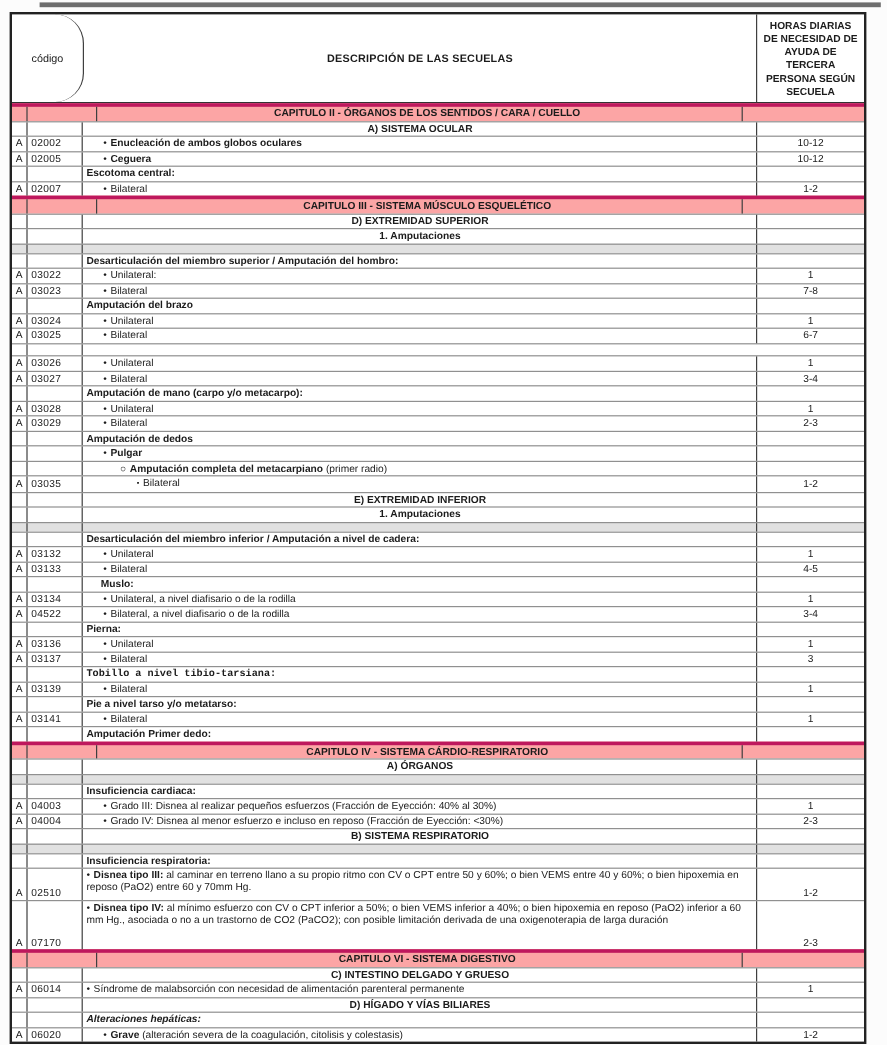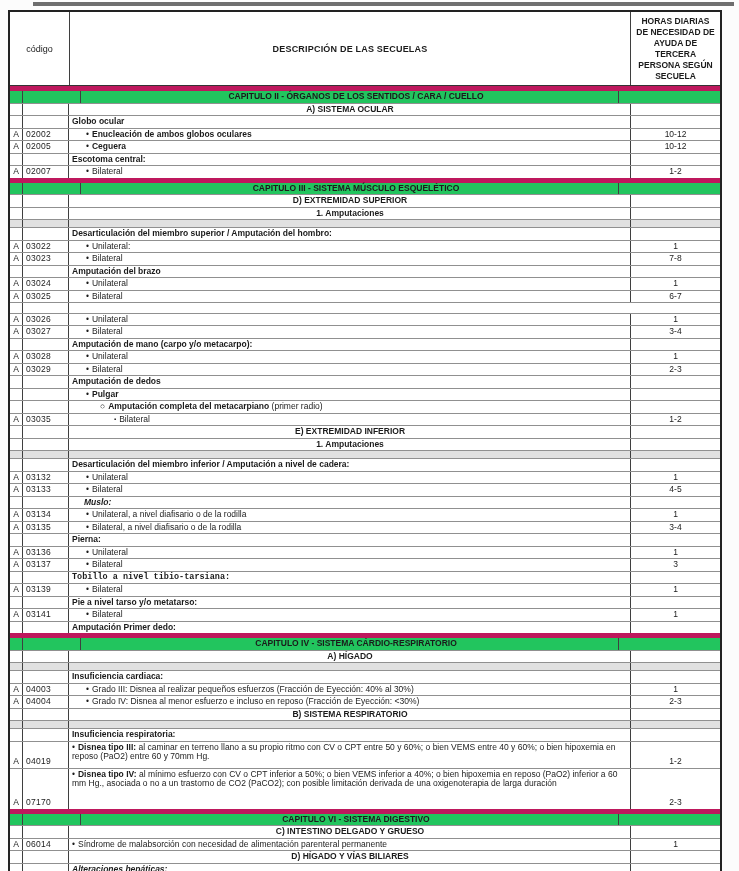--- a/index.html
+++ b/index.html
@@ -8,30 +8,30 @@
     background:#fcfcfc;color:#1b1b1b;
     font-family:"Liberation Sans", sans-serif;
   }
   .topline{position:absolute;left:33px;top:2px;width:701px;height:4px;background:#6e6e6e;}
   .doc-table{
     position:absolute;left:8px;top:10px;width:714px;
     border:2px solid #222;background:#fff;box-sizing:border-box;
   }
   
   .hdr{display:flex;height:73px;border-bottom:1px solid #333;}
-  .h-code{width:59px;border-right:1px solid #3f3f3f;display:flex;align-items:center;justify-content:center;font-size:9px;}
+  .h-code{width:59px;border-right:1px solid #3f3f3f;display:flex;align-items:center;justify-content:center;font-size:9px;border-radius:24px;}
   .h-desc{flex:1;border-right:1px solid #3f3f3f;display:flex;align-items:center;justify-content:center;font-size:9px;font-weight:bold;letter-spacing:.2px;}
   .h-hours{width:89px;display:flex;align-items:center;justify-content:center;text-align:center;font-size:8.5px;font-weight:bold;line-height:11px;padding:0 4px;box-sizing:border-box;}
   
   .row{display:flex;border-top:1px solid #909090;min-height:9.5px;font-size:8.5px;line-height:9.5px;align-items:stretch;}
   .row .c-a{width:13px;border-right:1px solid #3f3f3f;display:flex;align-items:flex-end;justify-content:center;padding-bottom:1px;box-sizing:border-box;}
   .row .c-num{width:46px;border-right:1px solid #3f3f3f;display:flex;align-items:flex-end;padding:0 0 1px 3px;box-sizing:border-box;letter-spacing:.3px;}
   .row .c-desc{flex:1;border-right:1px solid #3f3f3f;padding:1px 2px 1px 3px;box-sizing:border-box;}
   .row .c-hours{width:89px;display:flex;align-items:flex-end;justify-content:center;padding-bottom:1px;box-sizing:border-box;}
-  .row.chapter{background:#22c55e;border-top:5px solid #be185d;gap:12px;}
+  .row.chapter{background:#fca5a5;border-top:3px solid #be185d;gap:12px;}
   .row.chapter .c-desc,.row.section .c-desc{text-align:center;font-weight:bold;}
   .row.spacer{background:#e1e1e1;min-height:7px;}
   .row.tall2{min-height:26px;}
   .row.tall3{min-height:40px;}
   .b{font-weight:bold;}
   .bullet{display:inline-block;margin-right:3px;}
   .bullet.sq{font-size:6px;vertical-align:1px;}
   .desc-inner{box-sizing:border-box;}
 </style>
 </head>
@@ -52,28 +52,20 @@
         <div class="c-desc">CAPITULO II - ÓRGANOS DE LOS SENTIDOS / CARA / CUELLO</div>
         <div class="c-hours"></div>
       </div>
       <div class="row section">
         <div class="c-a"></div>
         <div class="c-num"></div>
         <div class="c-desc">A) SISTEMA OCULAR</div>
         <div class="c-hours"></div>
       </div>
       <div class="row data">
-        <div class="c-a"></div>
-        <div class="c-num"></div>
-        <div class="c-desc">
-          <div class="desc-inner" style="padding-left: 0px;"><span class="b">Globo ocular</span></div>
-        </div>
-        <div class="c-hours"></div>
-      </div>
-      <div class="row data">
         <div class="c-a">A</div>
         <div class="c-num">02002</div>
         <div class="c-desc">
           <div class="desc-inner" style="padding-left: 14px;"><span class="bullet">•</span><span class="b">Enucleación de ambos globos oculares</span></div>
         </div>
         <div class="c-hours">10-12</div>
       </div>
       <div class="row data">
         <div class="c-a">A</div>
         <div class="c-num">02005</div>
@@ -286,35 +278,35 @@
         <div class="c-num">03133</div>
         <div class="c-desc">
           <div class="desc-inner" style="padding-left: 14px;"><span class="bullet">•</span><span>Bilateral</span></div>
         </div>
         <div class="c-hours">4-5</div>
       </div>
       <div class="row data">
         <div class="c-a"></div>
         <div class="c-num"></div>
         <div class="c-desc">
-          <div class="desc-inner" style="padding-left: 12px; font-style: italic;"><span class="b">Muslo:</span></div>
+          <div class="desc-inner" style="padding-left: 12px;"><span class="b">Muslo:</span></div>
         </div>
         <div class="c-hours"></div>
       </div>
       <div class="row data">
         <div class="c-a">A</div>
         <div class="c-num">03134</div>
         <div class="c-desc">
           <div class="desc-inner" style="padding-left: 14px;"><span class="bullet">•</span><span>Unilateral, a nivel diafisario o de la rodilla</span></div>
         </div>
         <div class="c-hours">1</div>
       </div>
       <div class="row data">
         <div class="c-a">A</div>
-        <div class="c-num">03135</div>
+        <div class="c-num">04522</div>
         <div class="c-desc">
           <div class="desc-inner" style="padding-left: 14px;"><span class="bullet">•</span><span>Bilateral, a nivel diafisario o de la rodilla</span></div>
         </div>
         <div class="c-hours">3-4</div>
       </div>
       <div class="row data">
         <div class="c-a"></div>
         <div class="c-num"></div>
         <div class="c-desc">
           <div class="desc-inner" style="padding-left: 0px;"><span class="b">Pierna:</span></div>
@@ -379,21 +371,21 @@
       </div>
       <div class="row chapter">
         <div class="c-a"></div>
         <div class="c-num"></div>
         <div class="c-desc">CAPITULO IV - SISTEMA CÁRDIO-RESPIRATORIO</div>
         <div class="c-hours"></div>
       </div>
       <div class="row section">
         <div class="c-a"></div>
         <div class="c-num"></div>
-        <div class="c-desc">A) HÍGADO</div>
+        <div class="c-desc">A) ÓRGANOS</div>
         <div class="c-hours"></div>
       </div>
       <div class="row spacer">
         <div class="c-a"></div>
         <div class="c-num"></div>
         <div class="c-desc"></div>
         <div class="c-hours"></div>
       </div>
       <div class="row data">
         <div class="c-a"></div>
@@ -434,21 +426,21 @@
       <div class="row data">
         <div class="c-a"></div>
         <div class="c-num"></div>
         <div class="c-desc">
           <div class="desc-inner" style="padding-left: 0px;"><span class="b">Insuficiencia respiratoria:</span></div>
         </div>
         <div class="c-hours"></div>
       </div>
       <div class="row data tall2">
         <div class="c-a">A</div>
-        <div class="c-num">04019</div>
+        <div class="c-num">02510</div>
         <div class="c-desc">
           <div class="desc-inner" style="padding-left: 0px;"><span class="bullet">•</span><span class="b">Disnea tipo III:</span><span> al caminar en terreno llano a su propio ritmo con CV o CPT entre 50 y 60%; o bien VEMS entre 40 y 60%; o bien hipoxemia en reposo (PaO2) entre 60 y 70mm Hg.</span></div>
         </div>
         <div class="c-hours">1-2</div>
       </div>
       <div class="row data tall3">
         <div class="c-a">A</div>
         <div class="c-num">07170</div>
         <div class="c-desc">
           <div class="desc-inner" style="padding-left: 0px;"><span class="bullet">•</span><span class="b">Disnea tipo IV:</span><span> al mínimo esfuerzo con CV o CPT inferior a 50%; o bien VEMS inferior a 40%; o bien hipoxemia en reposo (PaO2) inferior a 60 mm Hg., asociada o no a un trastorno de CO2 (PaCO2); con posible limitación derivada de una oxigenoterapia de larga duración</span></div>

